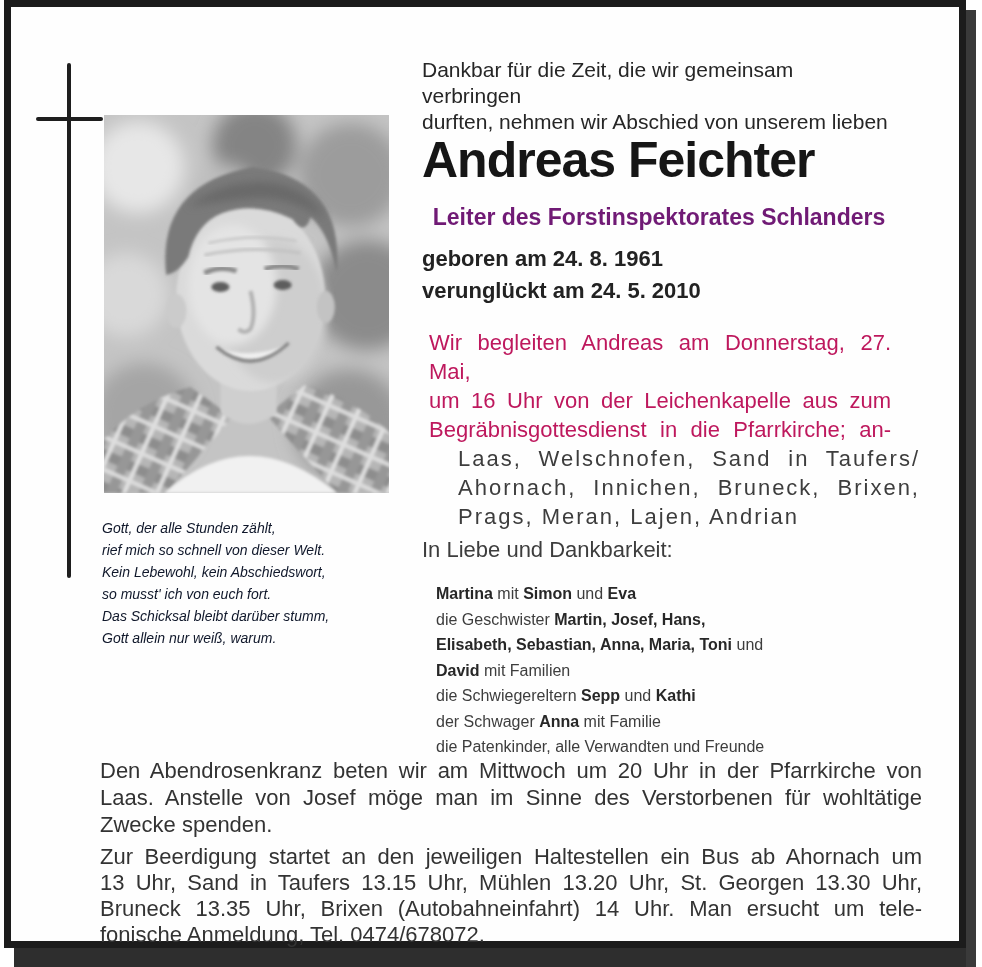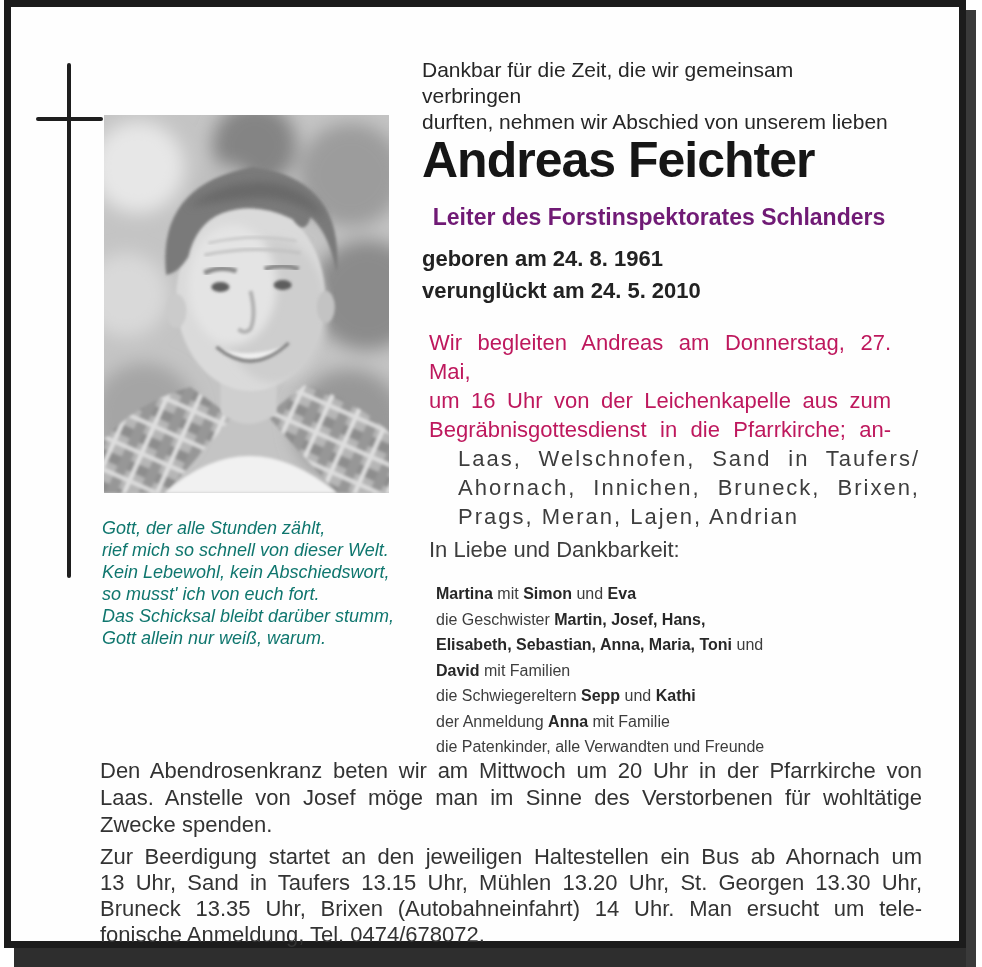--- a/index.html
+++ b/index.html
@@ -16,37 +16,37 @@
   .shadow-bottom{position:absolute;left:14px;top:948px;width:962px;height:19px;background:#2e2e2e;}
   .shadow-right{position:absolute;left:966px;top:10px;width:10px;height:957px;background:#3a3a3a;}
   
   .cross-v{position:absolute;left:67px;top:63px;width:4px;height:515px;background:#1e1e1e;border-radius:2px;}
   .cross-h{position:absolute;left:36px;top:117px;width:67px;height:4px;background:#1e1e1e;border-radius:2px;}
   
   .photo{position:absolute;left:104px;top:115px;width:285px;height:378px;overflow:hidden;}
   .photo svg{display:block;width:100%;height:100%;}
   
   .poem{position:absolute;left:102px;top:517px;width:310px;
-    font-style:italic;font-size:18px;line-height:22px;color:#0f766e;}
+    font-style:italic;font-size:14px;line-height:22px;color:#0f172a;}
   
   .rcol{position:absolute;left:422px;top:0;width:474px;}
   .intro{position:absolute;left:0;top:57px;width:474px;font-size:21px;line-height:26px;color:#262626;}
   .headline{position:absolute;left:0;top:131px;width:474px;text-align:left;
     font-size:50px;font-weight:bold;letter-spacing:-1px;color:#161616;white-space:nowrap;}
   .subtitle{position:absolute;left:0;top:204px;width:474px;text-align:center;
     font-size:23px;font-weight:bold;color:#701a75;white-space:nowrap;}
   .dates{position:absolute;left:0;top:243px;width:474px;text-align:left;
     font-size:22px;font-weight:bold;line-height:32px;color:#222;}
   .funeral{position:absolute;left:7px;top:328px;width:462px;font-size:22px;line-height:29px;color:#be185d;}
   .funeral .ln{text-align:justify;text-align-last:justify;}
   .places{position:absolute;left:0;top:444px;width:462px;font-size:22px;line-height:29px;
     letter-spacing:2px;color:#3d3d3d;margin-left:36px;}
   .places .ln{text-align:justify;text-align-last:justify;}
   .places .ln:last-child{text-align-last:left;}
-  .inliebe{position:absolute;left:7px;top:537px;width:474px;font-size:22px;color:#3d3d3d;}
+  .inliebe{position:absolute;left:0;top:537px;width:474px;font-size:22px;color:#3d3d3d;}
   .family{position:absolute;left:14px;top:565px;width:474px;font-size:16px;line-height:25.5px;color:#3d3d3d;margin-top:16px;}
   .family b{color:#272727;}
   
   .notice1{position:absolute;left:100px;top:757px;width:822px;font-size:22px;line-height:27px;color:#333;}
   .notice2{position:absolute;left:100px;top:844px;width:822px;font-size:22px;line-height:26px;color:#333;}
   .notice1 .ln.just,.notice2 .ln.just{text-align:justify;text-align-last:justify;}
 </style>
 </head>
 <body>
 
@@ -160,21 +160,21 @@
     </div>
 
     <div class="inliebe">In Liebe und Dankbarkeit:</div>
 
     <div class="family">
       <div><b>Martina</b><span> mit </span><b>Simon</b><span> und </span><b>Eva</b></div>
       <div><span>die Geschwister </span><b>Martin, Josef, Hans,</b></div>
       <div><b>Elisabeth, Sebastian, Anna, Maria, Toni</b><span> und</span></div>
       <div><b>David</b><span> mit Familien</span></div>
       <div><span>die Schwiegereltern </span><b>Sepp</b><span> und </span><b>Kathi</b></div>
-      <div><span>der Anmeldung </span><b>Anna</b><span> mit Familie</span></div>
+      <div><span>der Schwager </span><b>Anna</b><span> mit Familie</span></div>
       <div><span>die Patenkinder, alle Verwandten und Freunde</span></div>
     </div>
   </div>
 
   <div class="notice1">
     <div class="ln just">Den Abendrosenkranz beten wir am Mittwoch um 20 Uhr in der Pfarrkirche von</div>
     <div class="ln just">Laas. Anstelle von Josef möge man im Sinne des Verstorbenen für wohltätige</div>
     <div class="ln">Zwecke spenden.</div>
   </div>
 

